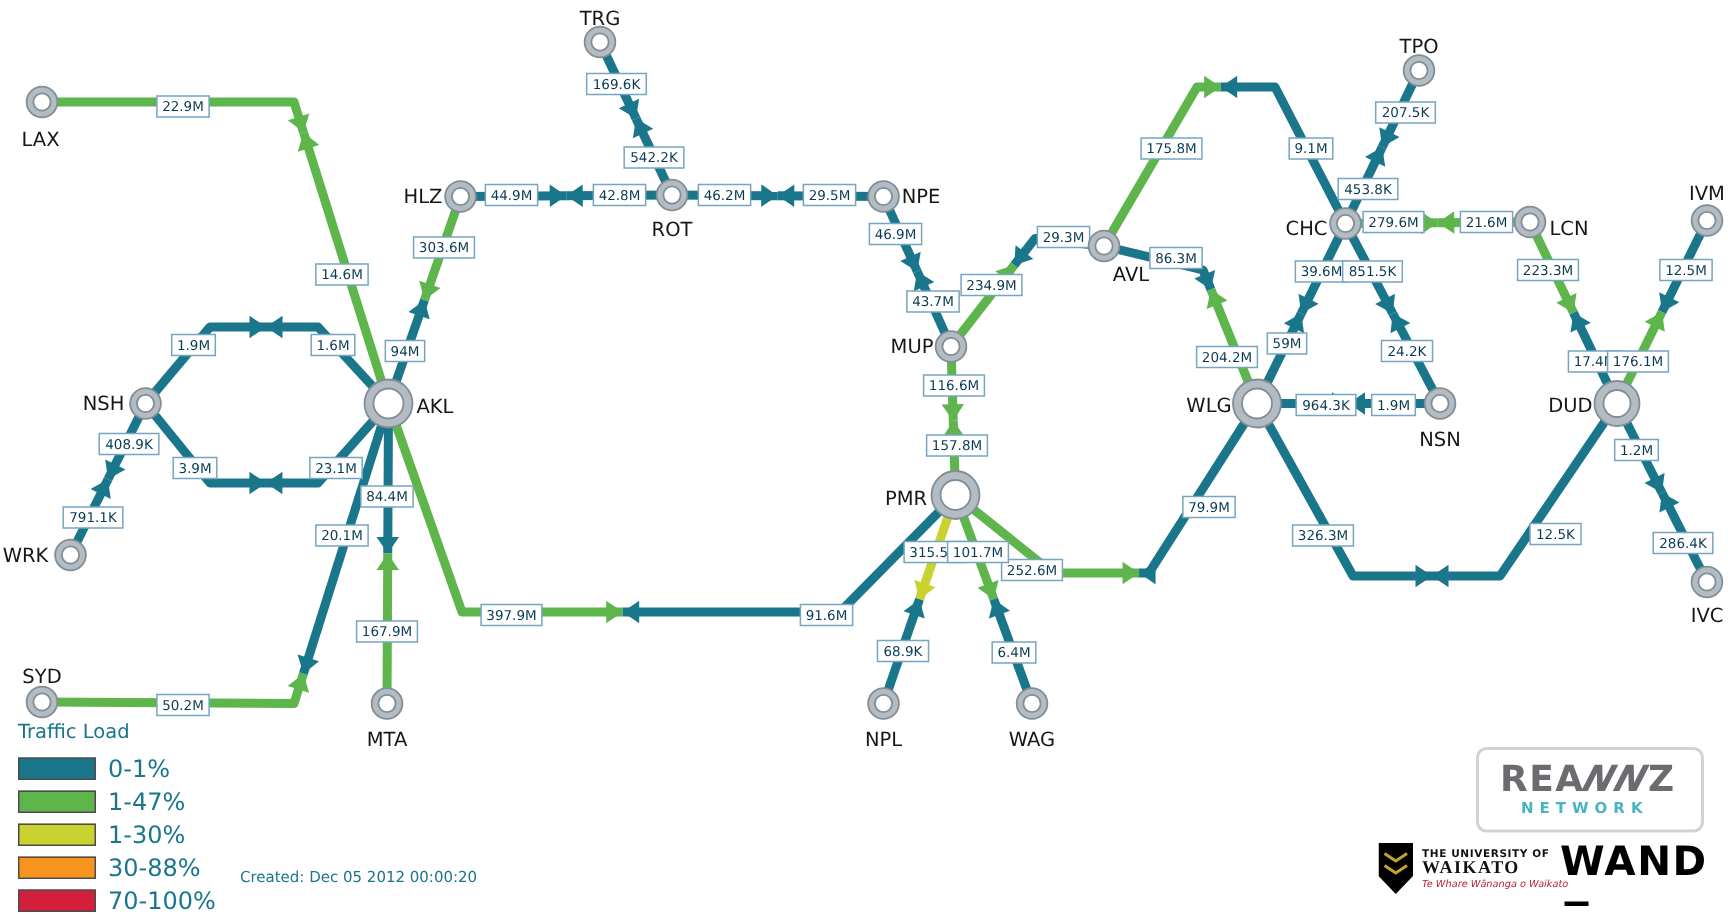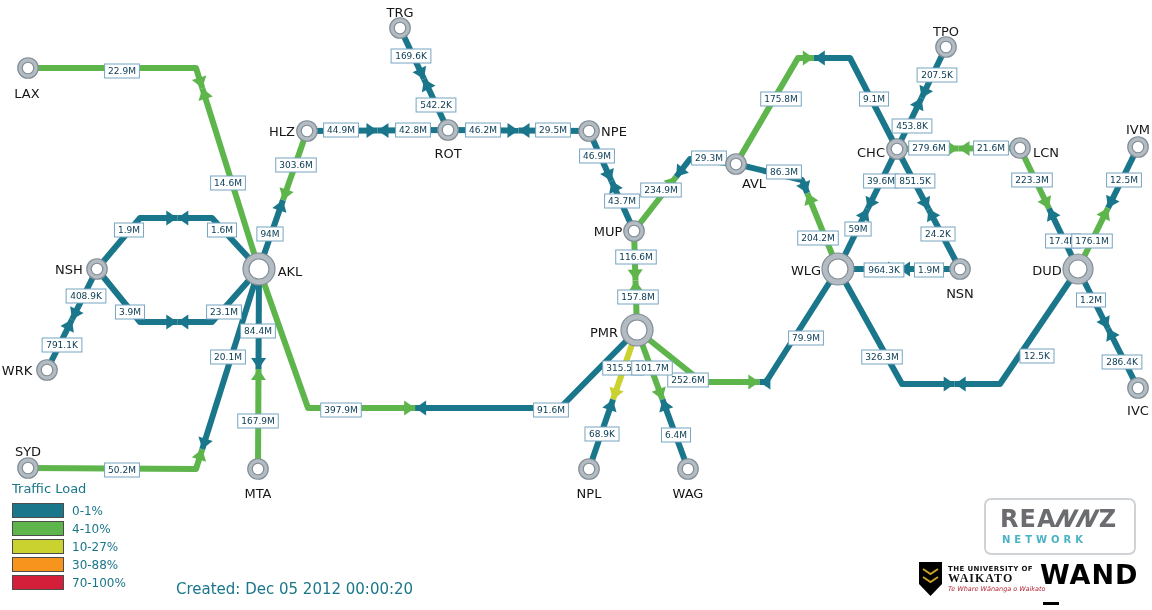--- a/index.html
+++ b/index.html
@@ -4,26 +4,26 @@
 <style>
   html,body{margin:0;padding:0;background:#fff;font-family:"DejaVu Sans",sans-serif;}
   .stage{position:relative;width:1152px;height:610px;background:#fff;overflow:hidden;}
   #map-svg{position:absolute;left:0;top:0;}
   #map-svg .lbl{font-family:"DejaVu Sans",sans-serif;font-size:9px;fill:#083a52;}
   #map-svg .node-lbl{font-family:"DejaVu Sans",sans-serif;font-size:13px;fill:#161616;}
   .legend{position:absolute;left:12px;top:481px;}
   .legend-title{color:#1a768a;font-size:13px;margin-bottom:7px;}
   .legend-row{display:flex;align-items:center;margin-bottom:3px;}
   .swatch{width:52px;height:15px;border:1px solid #4c4c4c;box-sizing:border-box;display:inline-block;}
-  .legend-label{color:#1a768a;font-size:12px;margin-left:8px;}
-  .created{position:absolute;left:176px;top:580px;color:#1a768a;font-size:15px;}
+  .legend-label{color:#1a768a;font-size:16px;margin-left:8px;}
+  .created{position:absolute;left:160px;top:580px;color:#1a768a;font-size:10px;}
   .reannz-box{position:absolute;left:984px;top:498px;width:152px;height:57px;border:2px solid #cfd3d6;border-radius:7px;box-sizing:border-box;padding:7px 0 0 14px;background:#fff;}
   .reannz-word{font-size:24px;font-weight:bold;color:#6a6c6f;letter-spacing:1px;line-height:1;}
   .reannz-word .slant{display:inline-block;transform:skewX(-27deg);}
-  .reannz-net{color:#49b3c6;font-size:10px;font-weight:bold;letter-spacing:4px;margin-top:3px;margin-left:2px;}
+  .reannz-net{color:#49b3c6;font-size:10px;font-weight:bold;letter-spacing:4px;margin-top:3px;margin-left:14px;}
   .waikato{position:absolute;left:919px;top:562px;display:flex;align-items:center;gap:6px;}
   .wk-l1{font-size:7px;font-weight:bold;color:#111;letter-spacing:.4px;}
   .wk-l2{font-family:"Liberation Serif",serif;font-size:12px;font-weight:bold;color:#111;line-height:.95;letter-spacing:1px;}
   .wk-l3{font-size:6.5px;color:#b51f2e;font-style:italic;}
   .wand{position:absolute;left:1040px;top:561px;}
   .wand-word{display:inline-block;font-size:27px;font-weight:800;color:#000;line-height:1;letter-spacing:1px;}
   .wand-word::after{content:"";display:inline-block;width:16px;height:3px;background:#000;vertical-align:middle;margin-left:3px;}
 </style>
 </head>
 <body>
@@ -397,25 +397,25 @@
 
   <div class="legend">
     <div class="legend-title">Traffic Load</div>
     <div>
         <div class="legend-row">
           <span class="swatch" style="background: rgb(26, 118, 138);"></span>
           <span class="legend-label">0-1%</span>
         </div>
         <div class="legend-row">
           <span class="swatch" style="background: rgb(94, 181, 76);"></span>
-          <span class="legend-label">4-10%</span>
+          <span class="legend-label">1-47%</span>
         </div>
         <div class="legend-row">
           <span class="swatch" style="background: rgb(201, 210, 47);"></span>
-          <span class="legend-label">10-27%</span>
+          <span class="legend-label">1-30%</span>
         </div>
         <div class="legend-row">
           <span class="swatch" style="background: rgb(247, 148, 30);"></span>
           <span class="legend-label">30-88%</span>
         </div>
         <div class="legend-row">
           <span class="swatch" style="background: rgb(211, 31, 58);"></span>
           <span class="legend-label">70-100%</span>
         </div>
       </div>

